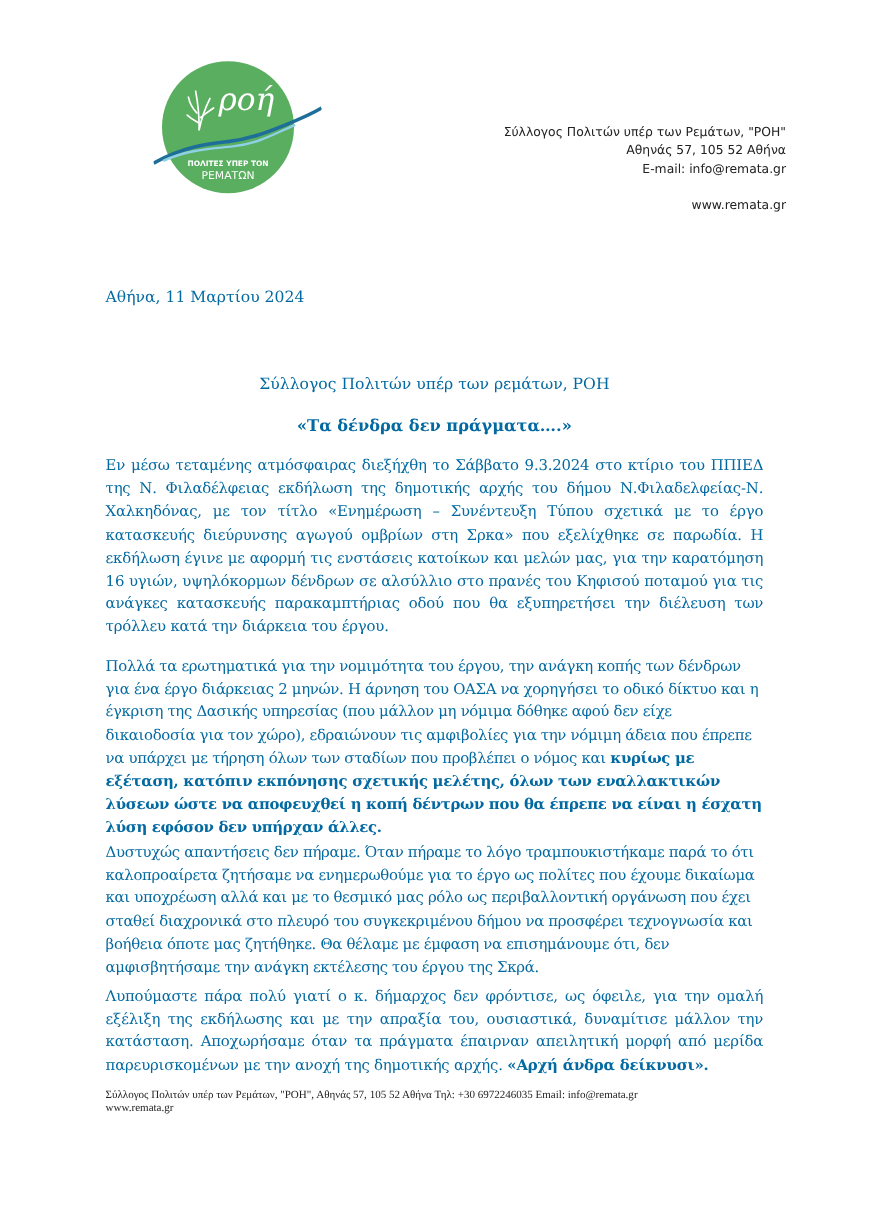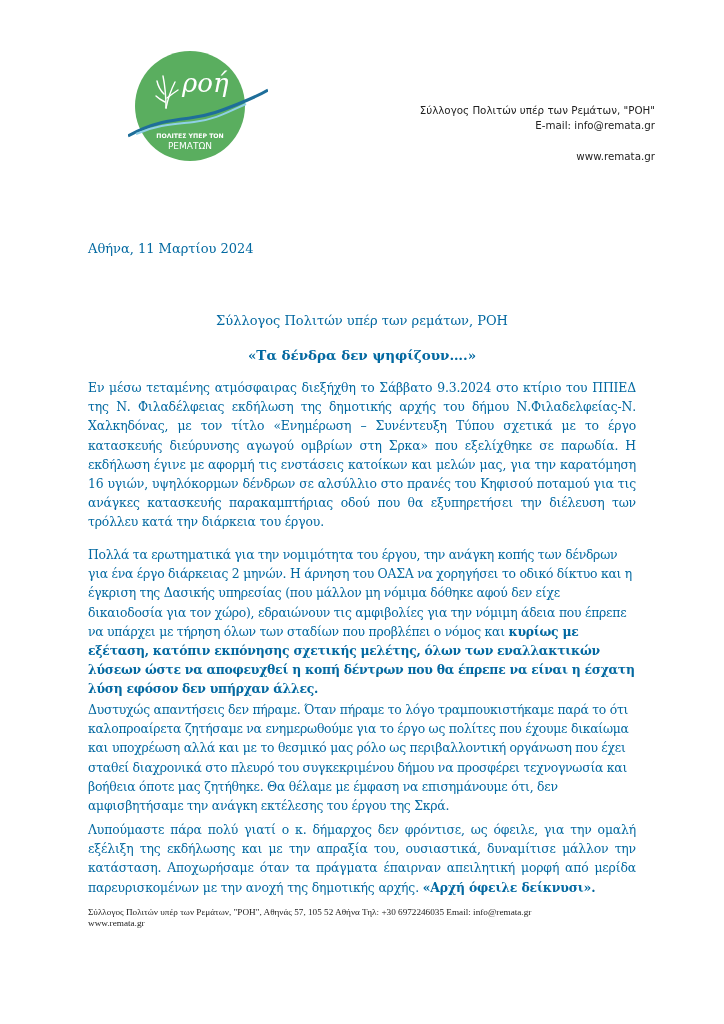--- a/index.html
+++ b/index.html
@@ -43,34 +43,35 @@
     </g>
     <text x="54" y="42" fill="#ffffff" font-family="DejaVu Serif, serif" font-style="italic" font-size="26">ροή</text>
     <path d="M0 86 C25 72 45 70 62 68 C80 66 95 60 110 54 C120 50 130 46 140 40" stroke="#1e6e9a" stroke-width="3" fill="none"></path>
     <path d="M8 84 C30 74 50 74 66 72 C86 70 100 62 118 54" stroke="#8fd0e6" stroke-width="2" fill="none"></path>
     <text x="62" y="88" text-anchor="middle" fill="#ffffff" font-family="DejaVu Sans, sans-serif" font-size="6.2" font-weight="bold">ΠΟΛΙΤΕΣ ΥΠΕΡ ΤΟΝ</text>
     <text x="62" y="99" text-anchor="middle" fill="#ffffff" font-family="DejaVu Sans, sans-serif" font-size="9">ΡΕΜΑΤΩΝ</text>
   </svg>
 
   <div class="letterhead">
     <div>Σύλλογος Πολιτών υπέρ των Ρεμάτων, "ΡΟΗ"</div>
+    <div>Αθηνάς 57, 105 52 Αθήνα</div>
     <div>E-mail: info@remata.gr</div>
     <div class="web">www.remata.gr</div>
   </div>
 
   <div class="body-text date">Αθήνα, 11 Μαρτίου 2024</div>
   <div class="body-text subtitle">Σύλλογος Πολιτών υπέρ των ρεμάτων, ΡΟΗ</div>
-  <div class="body-text headline">«Τα δένδρα δεν ψηφίζουν….»</div>
+  <div class="body-text headline">«Τα δένδρα δεν πράγματα….»</div>
 
   <p class="body-text para p1">Εν μέσω τεταμένης ατμόσφαιρας διεξήχθη το Σάββατο 9.3.2024 στο κτίριο του  ΠΠΙΕΔ της Ν. Φιλαδέλφειας εκδήλωση της δημοτικής αρχής του δήμου Ν.Φιλαδελφείας-Ν. Χαλκηδόνας, με τον τίτλο «Ενημέρωση – Συνέντευξη Τύπου σχετικά με το έργο κατασκευής διεύρυνσης αγωγού ομβρίων στη Σρκα» που εξελίχθηκε σε παρωδία. Η εκδήλωση έγινε με αφορμή  τις ενστάσεις κατοίκων και μελών μας, για την καρατόμηση 16 υγιών, υψηλόκορμων δένδρων σε αλσύλλιο στο πρανές του Κηφισού ποταμού για τις ανάγκες κατασκευής παρακαμπτήριας οδού που θα εξυπηρετήσει την διέλευση των τρόλλευ κατά την διάρκεια του έργου.</p>
 
   <p class="body-text para p2"><span>Πολλά τα ερωτηματικά για την νομιμότητα του έργου, την ανάγκη κοπής των δένδρων για ένα έργο διάρκειας 2 μηνών. Η άρνηση του ΟΑΣΑ να χορηγήσει το οδικό δίκτυο και η έγκριση της Δασικής υπηρεσίας (που μάλλον μη νόμιμα δόθηκε αφού δεν είχε δικαιοδοσία για τον χώρο), εδραιώνουν τις αμφιβολίες για την νόμιμη άδεια που έπρεπε να υπάρχει με τήρηση όλων των σταδίων που προβλέπει ο νόμος και </span><b>κυρίως με εξέταση, κατόπιν εκπόνησης σχετικής μελέτης, όλων των εναλλακτικών λύσεων ώστε να αποφευχθεί η κοπή δέντρων που θα έπρεπε να είναι η έσχατη λύση εφόσον δεν υπήρχαν άλλες.</b></p>
 
   <p class="body-text para p3">Δυστυχώς απαντήσεις δεν πήραμε. Όταν πήραμε το λόγο τραμπουκιστήκαμε παρά το ότι καλοπροαίρετα ζητήσαμε να ενημερωθούμε για το έργο ως πολίτες που έχουμε δικαίωμα και υποχρέωση αλλά και με το θεσμικό μας ρόλο ως περιβαλλοντική οργάνωση που έχει σταθεί διαχρονικά στο πλευρό του συγκεκριμένου δήμου να προσφέρει τεχνογνωσία και βοήθεια όποτε μας ζητήθηκε. Θα θέλαμε με έμφαση να επισημάνουμε ότι, δεν αμφισβητήσαμε την ανάγκη εκτέλεσης του έργου της Σκρά.</p>
 
-  <p class="body-text para p4"><span>Λυπούμαστε πάρα πολύ γιατί ο κ. δήμαρχος δεν φρόντισε, ως όφειλε, για την ομαλή εξέλιξη της εκδήλωσης και με την απραξία του, ουσιαστικά, δυναμίτισε μάλλον την κατάσταση. Αποχωρήσαμε όταν τα πράγματα έπαιρναν απειλητική μορφή από μερίδα παρευρισκομένων με την ανοχή της δημοτικής αρχής. </span><b>«Αρχή όφειλε δείκνυσι».</b></p>
+  <p class="body-text para p4"><span>Λυπούμαστε πάρα πολύ γιατί ο κ. δήμαρχος δεν φρόντισε, ως όφειλε, για την ομαλή εξέλιξη της εκδήλωσης και με την απραξία του, ουσιαστικά, δυναμίτισε μάλλον την κατάσταση. Αποχωρήσαμε όταν τα πράγματα έπαιρναν απειλητική μορφή από μερίδα παρευρισκομένων με την ανοχή της δημοτικής αρχής. </span><b>«Αρχή άνδρα δείκνυσι».</b></p>
 
   <div class="footer">
     <div>Σύλλογος Πολιτών υπέρ των Ρεμάτων, "ΡΟΗ", Αθηνάς 57, 105 52 Αθήνα Τηλ:  +30 6972246035 Email: info@remata.gr</div>
     <div>www.remata.gr</div>
   </div>
 
 </div>
 
 </body></html>

